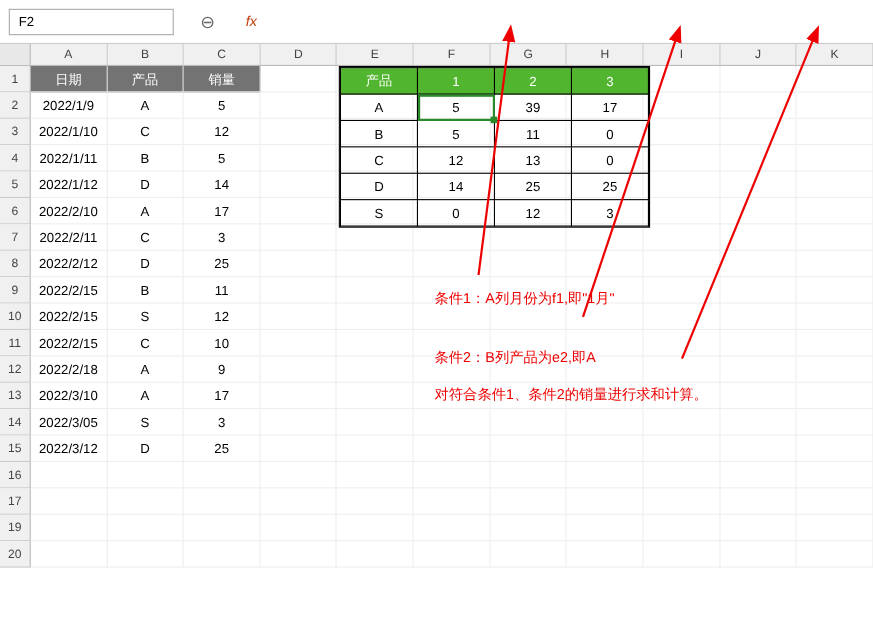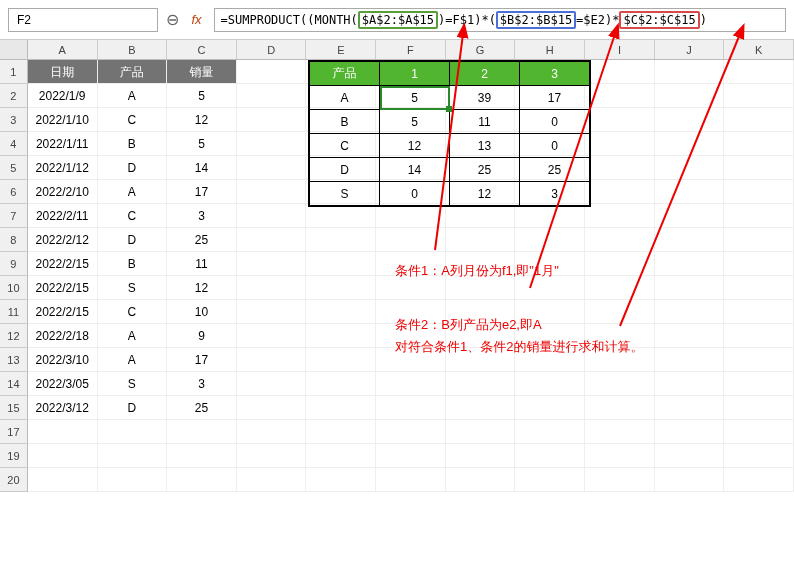--- a/index.html
+++ b/index.html
@@ -1,18 +1,18 @@
 <!DOCTYPE html>
 <html><head>
 <meta charset="utf-8">
 <style>
 * { margin: 0; padding: 0; box-sizing: border-box; }
 body { font-family: Arial, "Microsoft YaHei", sans-serif; font-size: 12px; background: #fff; color: #000; position: relative; width: 794px; height: 565px; overflow: hidden; }
 
-.toolbar { height: 40px; border-bottom: 1px solid #ccc; display: flex; align-items: center; padding: 0 8px; gap: 8px; }
+.toolbar { height: 40px; border-bottom: 1px solid #ccc; display: flex; align-items: center; padding: 0 8px; gap: 24px; }
 .name-box { width: 150px; height: 24px; border: 1px solid #aaa; background: #fff; padding: 0 8px; font-size: 12px; display: flex; align-items: center; }
 .zoom-icon { font-size: 16px; color: #666; }
 .fx-label { font-style: italic; font-size: 13px; color: #c2410c; margin: 0 4px; }
 .formula-bar { flex: 1; height: 24px; border: 1px solid #aaa; padding: 0 6px; display: flex; align-items: center; font-family: Consolas, monospace; font-size: 12px; }
 .formula-part { white-space: pre; }
 .hl-green { border: 2px solid #5a9e3a; border-radius: 2px; padding: 0 2px; }
 .hl-blue { border: 2px solid #4a6fd8; border-radius: 2px; padding: 0 2px; }
 .hl-red { border: 2px solid #d84a4a; border-radius: 2px; padding: 0 2px; }
 
 .sheet { position: relative; }
@@ -39,29 +39,20 @@
 
 .arrow { position: absolute; pointer-events: none; }
 </style>
 </head>
 <body>
 
 <div class="toolbar">
   <div class="name-box">F2</div>
   <span class="zoom-icon">⊖</span>
   <span class="fx-label">fx</span>
-  <div class="formula-bar">
-    <span class="formula-part">=SUMPRODUCT((MONTH(</span>
-    <span class="formula-part hl-green">$A$2:$A$15</span>
-    <span class="formula-part">)=F$1)*(</span>
-    <span class="formula-part hl-blue">$B$2:$B$15</span>
-    <span class="formula-part">=$E2)*</span>
-    <span class="formula-part hl-red">$C$2:$C$15</span>
-    <span class="formula-part">)</span>
-  </div>
 </div>
 
 <div class="sheet">
   <div class="col-headers">
     <div class="corner"></div>
     <div class="col-h">A</div>
     <div class="col-h">B</div>
     <div class="col-h">C</div>
     <div class="col-h">D</div>
     <div class="col-h">E</div>
@@ -278,20 +269,34 @@
         <div class="cell"></div>
         <div class="cell"></div>
         <div class="cell"></div>
         <div class="cell"></div>
         <div class="cell"></div>
         <div class="cell"></div>
         <div class="cell"></div>
         <div class="cell"></div>
       </div>
       <div class="row">
+        <div class="row-h">16</div>
+        <div class="cell"></div>
+        <div class="cell"></div>
+        <div class="cell"></div>
+        <div class="cell"></div>
+        <div class="cell"></div>
+        <div class="cell"></div>
+        <div class="cell"></div>
+        <div class="cell"></div>
+        <div class="cell"></div>
+        <div class="cell"></div>
+        <div class="cell"></div>
+      </div>
+      <div class="row">
         <div class="row-h">17</div>
         <div class="cell"></div>
         <div class="cell"></div>
         <div class="cell"></div>
         <div class="cell"></div>
         <div class="cell"></div>
         <div class="cell"></div>
         <div class="cell"></div>
         <div class="cell"></div>
         <div class="cell"></div>
@@ -367,21 +372,21 @@
       <td>0</td>
       <td>12</td>
       <td>3</td>
     </tr>
   </tbody>
     </table>
 </div>
 
 <div class="annot" style="top:262px">条件1：A列月份为f1,即"1月"</div>
 <div class="annot" style="top:316px">条件2：B列产品为e2,即A</div>
-<div class="annot" style="top:338px">对符合条件1、条件2的销量进行求和计算。</div>
+<div class="annot" style="top:350px">对符合条件1、条件2的销量进行求和计算。</div>
 
 <svg class="arrow" style="left:0;top:0" width="794" height="565">
   <defs>
       <marker id="ah" markerWidth="10" markerHeight="10" refX="2" refY="3" orient="auto">
         <path d="M0,0 L0,6 L8,3 z" fill="#e00"></path>
       </marker>
     </defs>
   <line x1="435" y1="250" x2="463" y2="34" stroke="#e00" stroke-width="2" marker-end="url(#ah)"></line>
   <line x1="530" y1="288" x2="615" y2="34" stroke="#e00" stroke-width="2" marker-end="url(#ah)"></line>
   <line x1="620" y1="326" x2="740" y2="34" stroke="#e00" stroke-width="2" marker-end="url(#ah)"></line>

